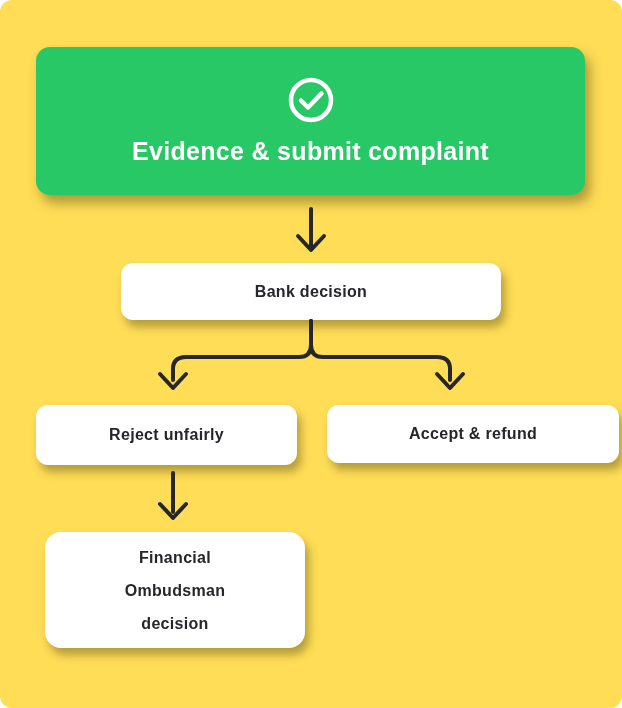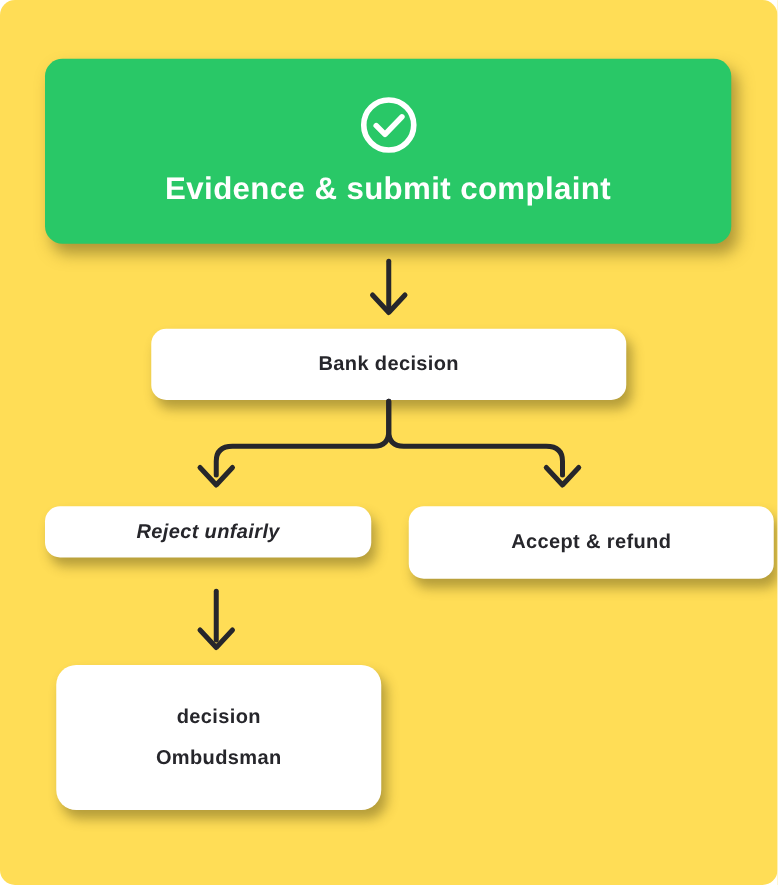--- a/index.html
+++ b/index.html
@@ -35,21 +35,21 @@
     width: 549px; height: 148px;
     background: var(--green, #29C867);
     color: var(--title, #ffffff);
     border-radius: 14px;
     flex-direction: column;
     gap: 14px;
     font-size: 25px;
     box-shadow: 5px 8px 12px rgba(95, 84, 24, 0.5);
   }
   .node-bank      { left: 121px; top: 263px; width: 380px; height: 57px; }
-  .node-reject    { left: 36px;  top: 405px; width: 261px; height: 41px; font-style: italic; }
+  .node-reject    { left: 36px;  top: 405px; width: 261px; height: 60px; }
   .node-accept    { left: 327px; top: 405px; width: 292px; height: 58px; }
   .node-ombudsman {
     left: 45px; top: 532px;
     width: 260px; height: 116px;
     border-radius: 16px;
     flex-direction: column;
     line-height: 33px;
   }
   .arrow-svg { position: absolute; display: block; }
   .arrow-svg path {
@@ -104,17 +104,18 @@
   <div class="node node-accept">
     <div>Accept &amp; refund</div>
   </div>
 
   <svg class="arrow-svg" style="left:156px; top:470px;" width="34" height="54" viewBox="0 0 34 54">
     <path d="M 17 3 L 17 42"></path>
     <path d="M 4 34 L 17 48 L 30 34"></path>
   </svg>
 
   <div class="node node-ombudsman" aria-label="Financial Ombudsman decision">
+    <div>Financial</div>
+    <div>Ombudsman</div>
     <div>decision</div>
-    <div>Ombudsman</div>
   </div>
 
 </div>
 
 </body></html>

